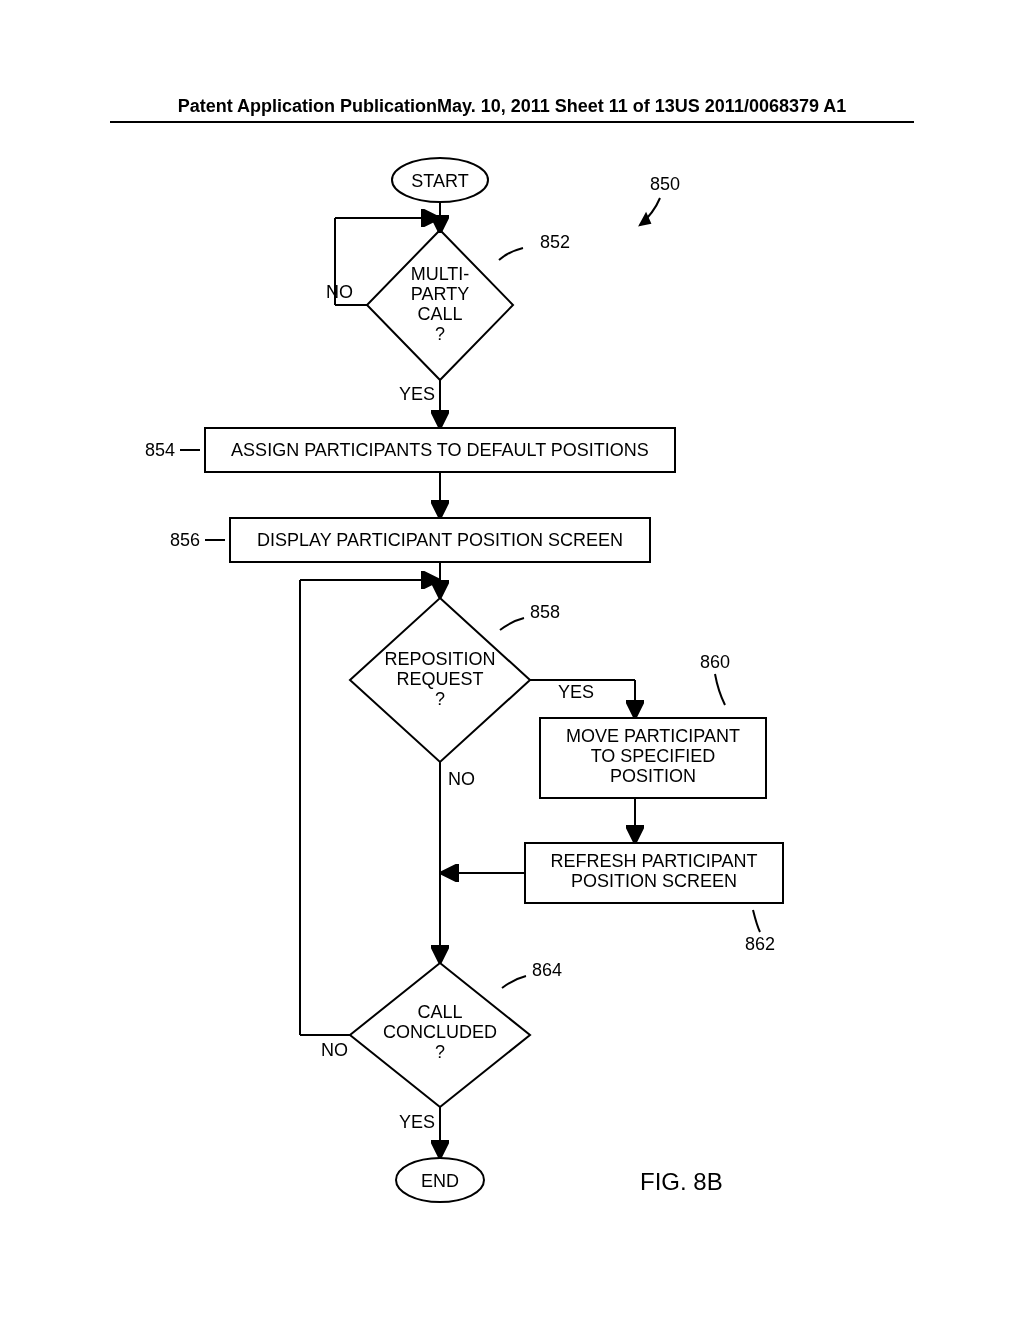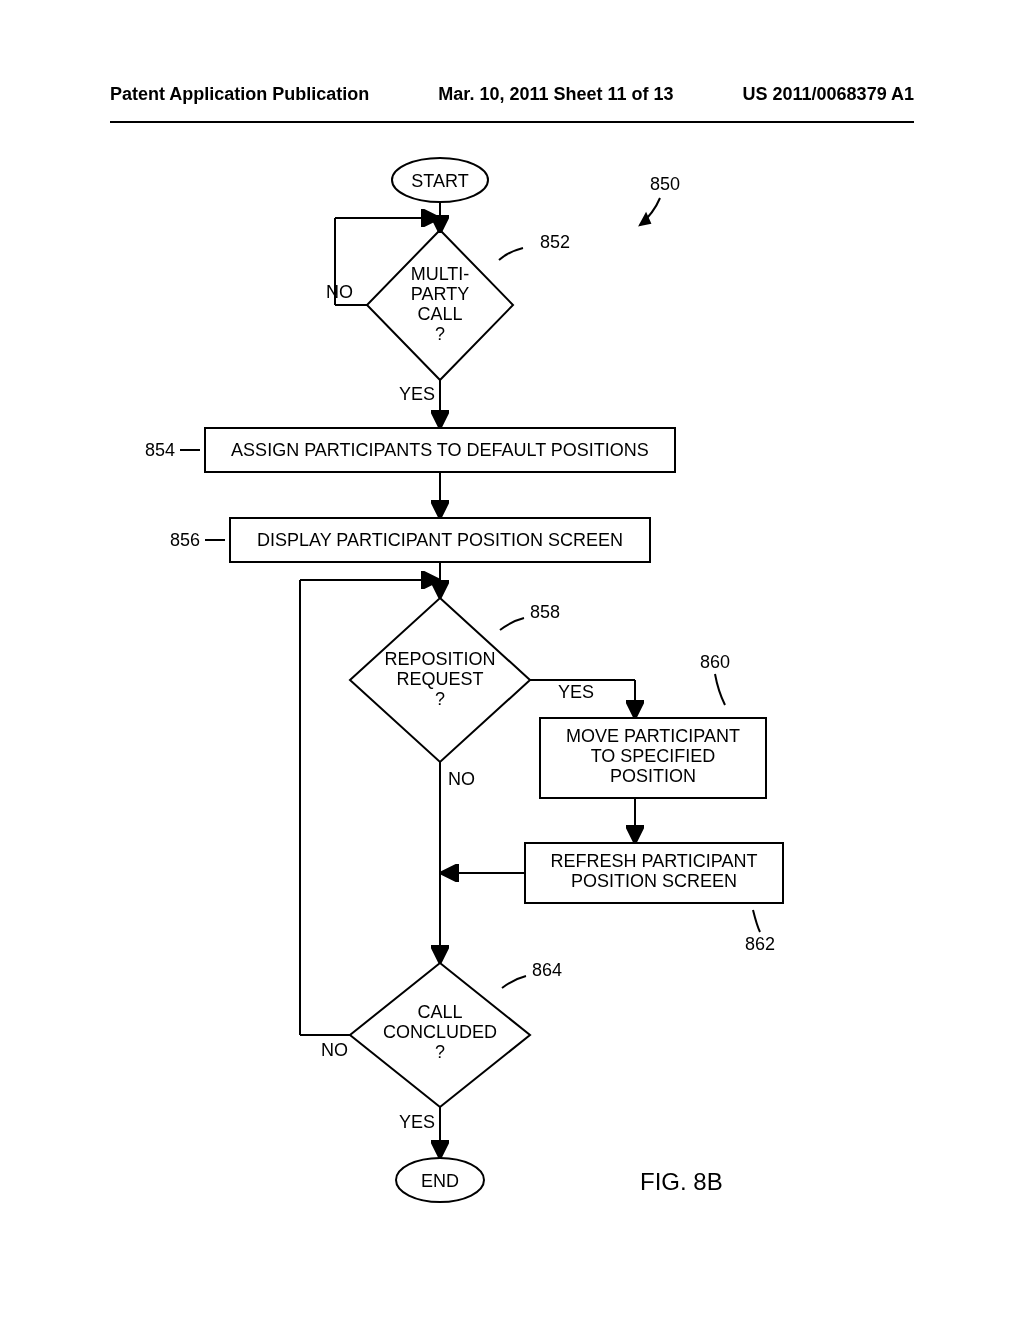--- a/index.html
+++ b/index.html
@@ -11,27 +11,27 @@
     font-family: Arial, Helvetica, sans-serif;
     color: #000;
   }
   .page {
     position: relative;
     width: 1024px;
     height: 1320px;
   }
   .header {
     position: absolute;
-    top: 84px;
+    top: 96px;
     left: 110px;
     right: 110px;
     border-bottom: 2px solid #000;
-    padding-bottom: 16px;
+    padding-bottom: 4px;
     display: flex;
-    justify-content: space-between;
+    justify-content: center;
     font-weight: bold;
     font-size: 18px;
   }
   svg {
     position: absolute;
     top: 140px;
     left: 0;
     width: 1024px;
     height: 1180px;
   }
@@ -47,21 +47,21 @@
     fill: none;
   }
   .fill { fill: #000; }
 </style>
 </head>
 <body>
 <div class="page">
 
 <div class="header">
   <span>Patent Application Publication</span>
-  <span>Mar. 10, 2011  Sheet 11 of 13</span>
+  <span>May. 10, 2011  Sheet 11 of 13</span>
   <span>US 2011/0068379 A1</span>
 </div>
 
 <svg viewBox="0 0 1024 1180">
   <defs>
     <marker id="arrow" viewBox="0 0 12 12" refX="10" refY="6" markerWidth="9" markerHeight="9" orient="auto-start-reverse">
       <path d="M 0 0 L 12 6 L 0 12 z" class="fill"></path>
     </marker>
   </defs>
 

